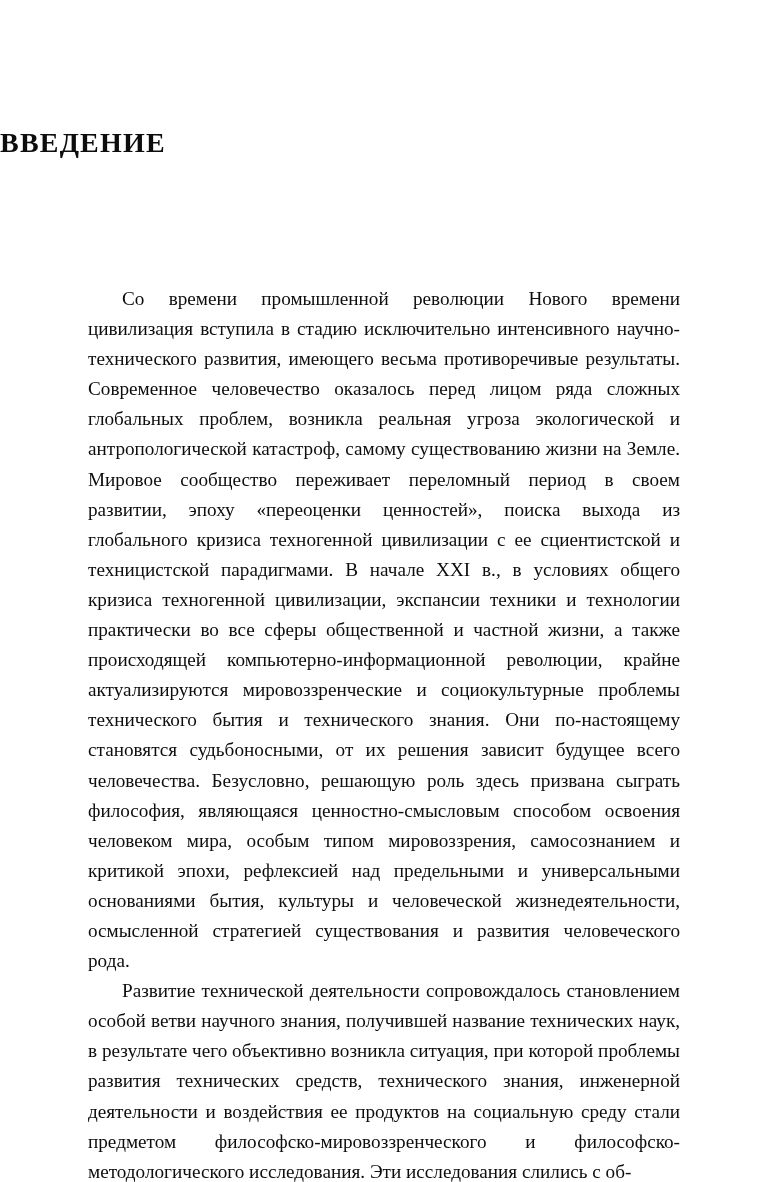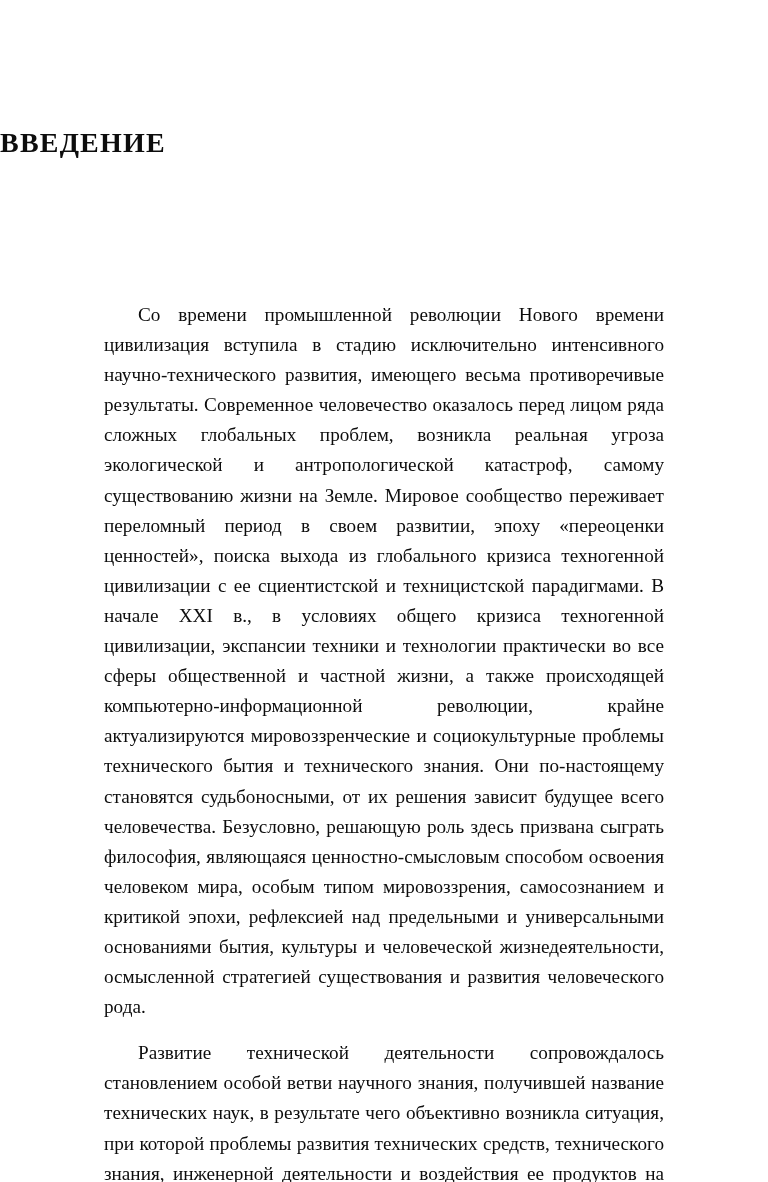--- a/index.html
+++ b/index.html
@@ -37,21 +37,21 @@
     top: 284px;
     left: 88px;
     width: 592px;
     font-size: 19.2px;
     line-height: 30.1px;
     text-align: justify;
     text-justify: inter-word;
     hyphens: manual;
   }
   .body-text p {
-    margin: 16px;
+    margin: 0;
     text-indent: 34px;
   }
   .body-text p.last-visible {
     
   }
 </style>
 </head>
 <body>
 
 <div class="page">

